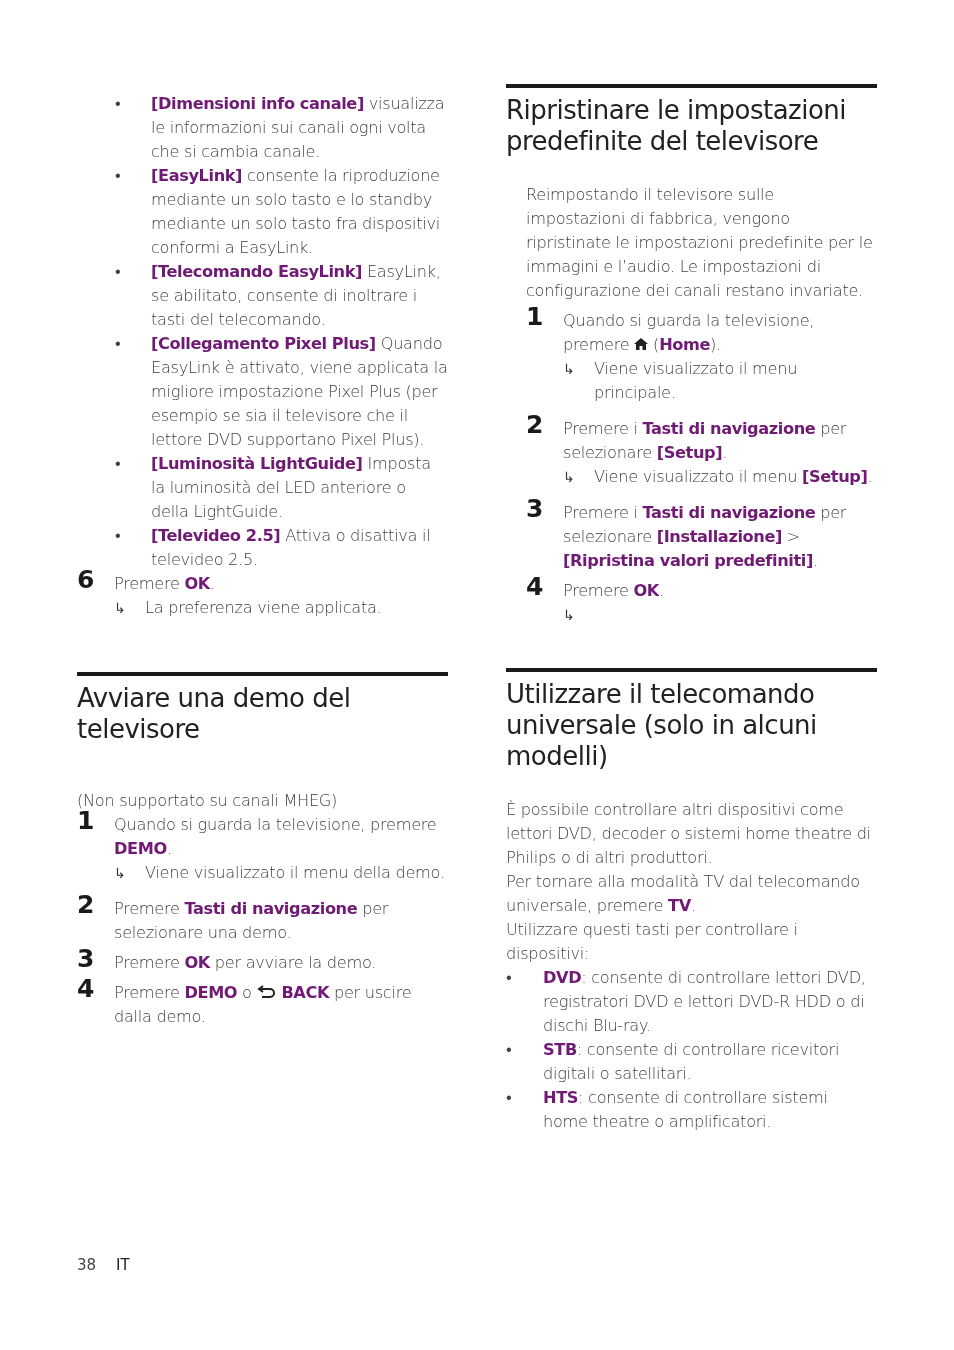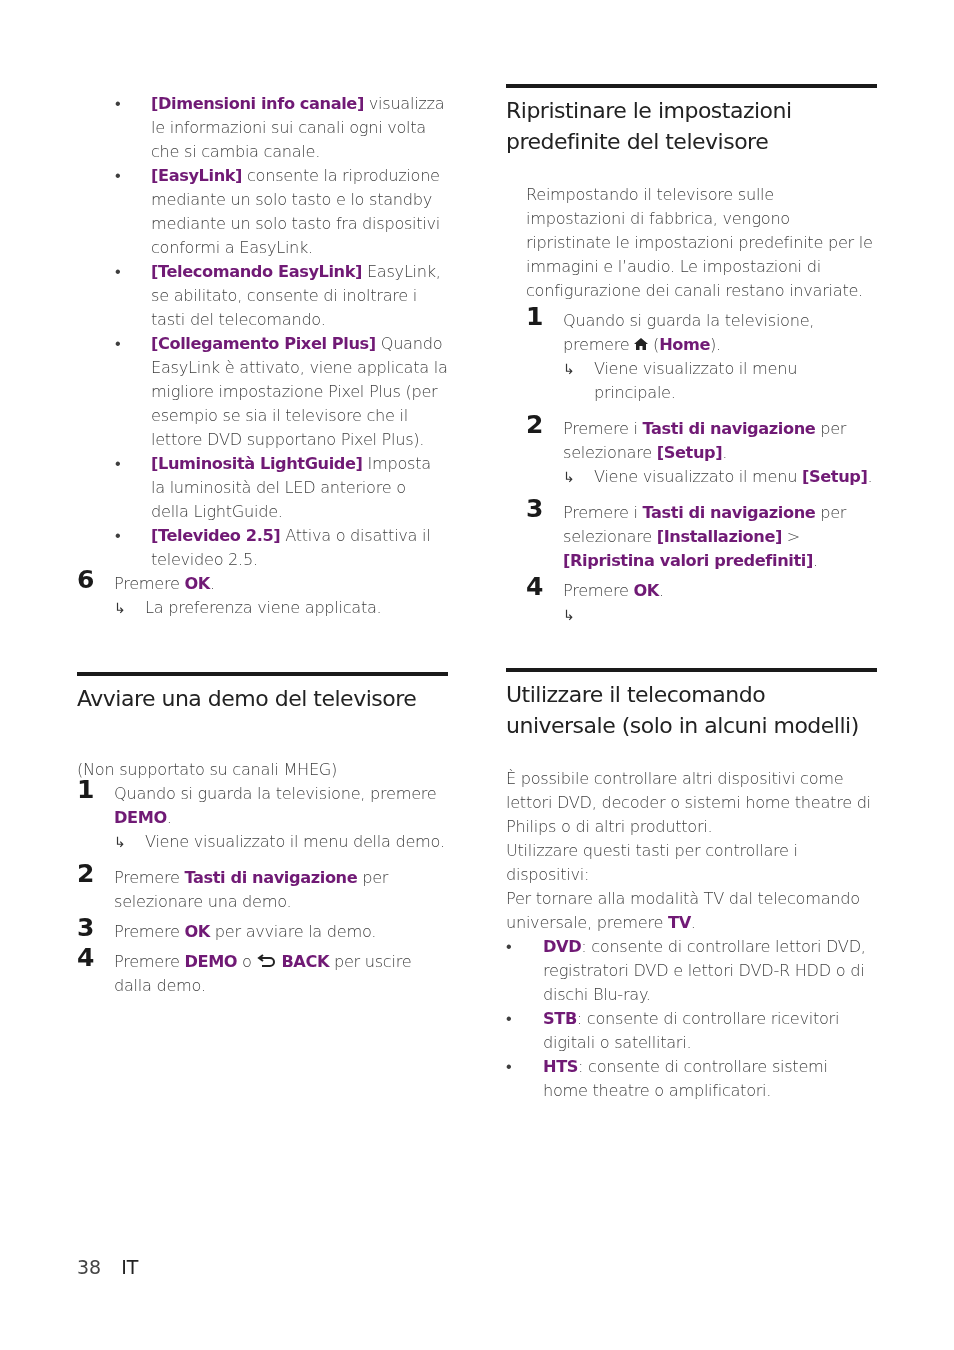--- a/index.html
+++ b/index.html
@@ -2,29 +2,29 @@
 <html><head>
 <meta charset="utf-8">
 <style>
   html, body { margin: 0; padding: 0; background: #ffffff; }
   body { width: 954px; height: 1350px; position: relative; overflow: hidden;
          font-family: "DejaVu Sans", sans-serif; color: #3a3a3a; }
   .col { position: absolute; width: 371px; }
   .p { font-size: 16.2px; line-height: 24px; color: #3e3e3e; font-weight: 300; letter-spacing: -0.3px; }
   .b { font-weight: bold; color: #701a75; letter-spacing: -0.4px; }
   .rule { height: 4px; background: #1a1a1a; width: 371px; }
-  .h { font-size: 22px; line-height: 31px; color: #222; font-weight: normal; margin: 7px 0 0 0; letter-spacing: -0.5px; }
+  .h { font-size: 26px; line-height: 31px; color: #222; font-weight: normal; margin: 7px 0 0 0; letter-spacing: -0.5px; }
   .bul { position: relative; padding-left: 74px; }
   .bul .dot { position: absolute; left: 38px; top: 0; }
   .step { position: relative; padding-left: 37px; }
   .step .num { position: absolute; left: 0; top: -4px; font-size: 25px; color: #1a1a1a; font-weight: bold; }
   .res { position: relative; padding-left: 31px; }
   .res .arr { position: absolute; left: 0; top: 0; font-size: 14px; color: #333; }
   .icon { display: inline-block; }
-  .footer { position: absolute; top: 1256px; left: 77px; font-size: 19px; color: #444; }
+  .footer { position: absolute; top: 1256px; left: 77px; font-size: 15px; color: #444; }
   .footer .lang { margin-left: 20px; color: #222; }
 </style>
 </head>
 <body>
 
 <div class="col p" style="left:77px; top:92px;">
   <div class="bul">
     <span class="dot">•</span>
     <span class="b">[Dimensioni info canale]</span><span> visualizza le informazioni sui canali ogni volta che si cambia canale.</span>
   </div>
@@ -124,22 +124,22 @@
       </div>
     </div>
   </div>
 </div>
 
 <div class="col" style="left:506px; top:668px;">
   <div class="rule"></div>
   <h2 class="h">Utilizzare il telecomando universale (solo in alcuni modelli)</h2>
   <div class="p" style="margin-top:26px;">
     <div>È possibile controllare altri dispositivi come lettori DVD, decoder o sistemi home theatre di Philips o di altri produttori.</div>
+    <div><span>Per tornare alla modalità TV dal telecomando universale, premere </span><span class="b">TV</span><span>.</span></div>
     <div>Utilizzare questi tasti per controllare i dispositivi:</div>
-    <div><span>Per tornare alla modalità TV dal telecomando universale, premere </span><span class="b">TV</span><span>.</span></div>
     <div class="bul" style="padding-left:37px;">
       <span class="dot" style="left:0;">•</span>
       <span class="b">DVD</span><span>: consente di controllare lettori DVD, registratori DVD e lettori DVD-R HDD o di dischi Blu-ray.</span>
     </div>
     <div class="bul" style="padding-left:37px;">
       <span class="dot" style="left:0;">•</span>
       <span class="b">STB</span><span>: consente di controllare ricevitori digitali o satellitari.</span>
     </div>
     <div class="bul" style="padding-left:37px;">
       <span class="dot" style="left:0;">•</span>

